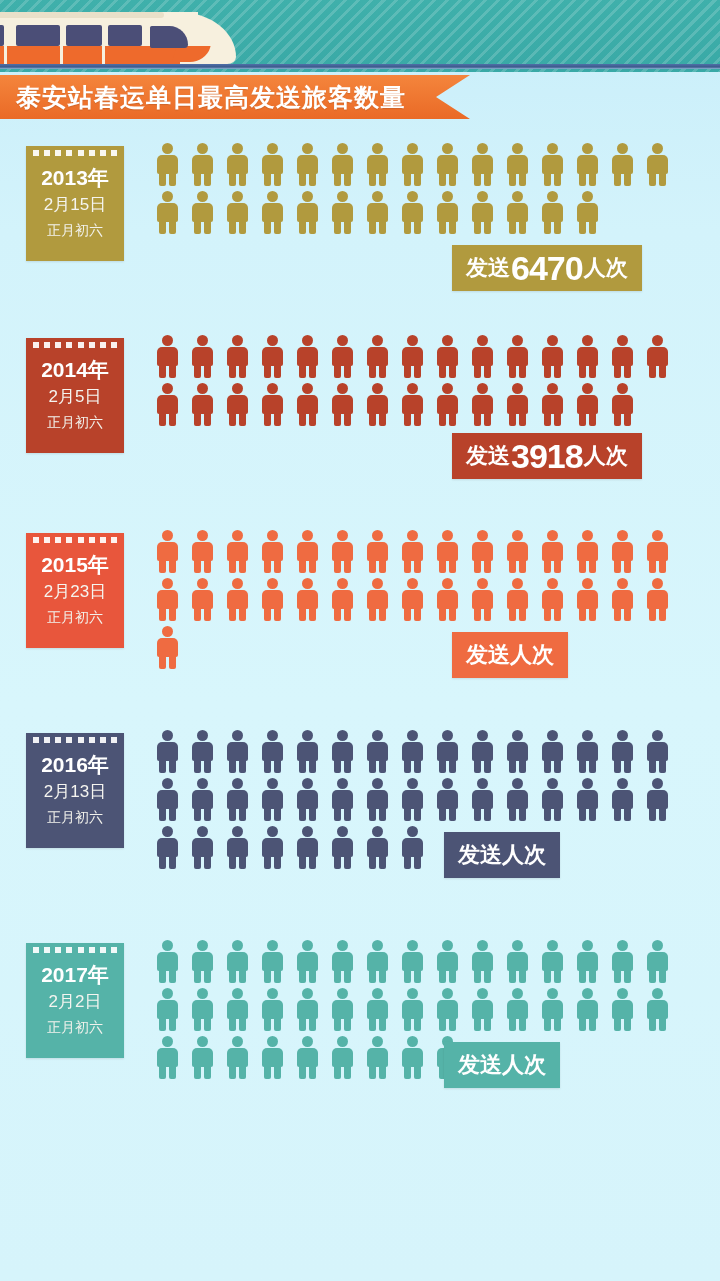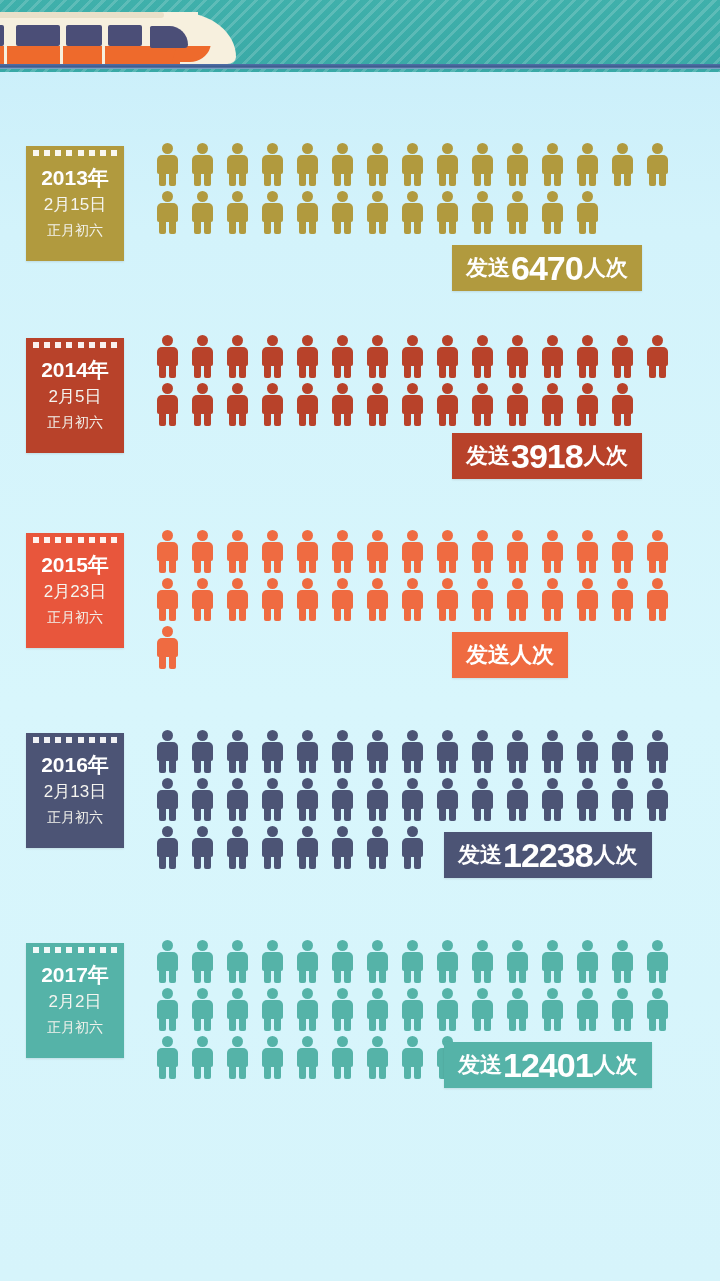--- a/index.html
+++ b/index.html
@@ -169,20 +169,23 @@
       <div class="win c"></div>
       <div class="win d"></div>
       <div class="win nose"></div>
       <div class="door d1"></div>
       <div class="door d2"></div>
       <div class="door d3"></div>
     </div>
     <div class="rail"></div>
   </div>
 
+  <div class="banner">
+    <span class="banner-title">泰安站春运单日最高发送旅客数量</span>
+  </div>
 
   <div id="rows-host">
       <div class="row r0">
         <div class="calendar" style="background: rgb(177, 154, 62);">
           <div class="cal-punch">
             <i></i>
             <i></i>
             <i></i>
             <i></i>
             <i></i>
@@ -1038,21 +1041,20 @@
             <div class="fig">
               <div class="head" style="background: rgb(76, 84, 117);"></div>
               <div class="torso" style="background: rgb(76, 84, 117);"></div>
               <div class="legL" style="background: rgb(76, 84, 117);"></div>
               <div class="legR" style="background: rgb(76, 84, 117);"></div>
             </div>
           </div>
         </div>
         <div class="valuebox" style="background: rgb(76, 84, 117); left: 444px; top: 104px;">
           <span class="vtxt">发送</span>
-          <span class="vnum">12238</span>
           <span class="vtxt">人次</span>
         </div>
       </div>
       <div class="row r4">
         <div class="calendar" style="background: rgb(85, 179, 168);">
           <div class="cal-punch">
             <i></i>
             <i></i>
             <i></i>
             <i></i>
@@ -1302,19 +1304,18 @@
             <div class="fig">
               <div class="head" style="background: rgb(85, 179, 168);"></div>
               <div class="torso" style="background: rgb(85, 179, 168);"></div>
               <div class="legL" style="background: rgb(85, 179, 168);"></div>
               <div class="legR" style="background: rgb(85, 179, 168);"></div>
             </div>
           </div>
         </div>
         <div class="valuebox" style="background: rgb(85, 179, 168); left: 444px; top: 104px;">
           <span class="vtxt">发送</span>
-          <span class="vnum">12401</span>
           <span class="vtxt">人次</span>
         </div>
       </div>
     </div>
 
 </div>
 
 </body></html>

